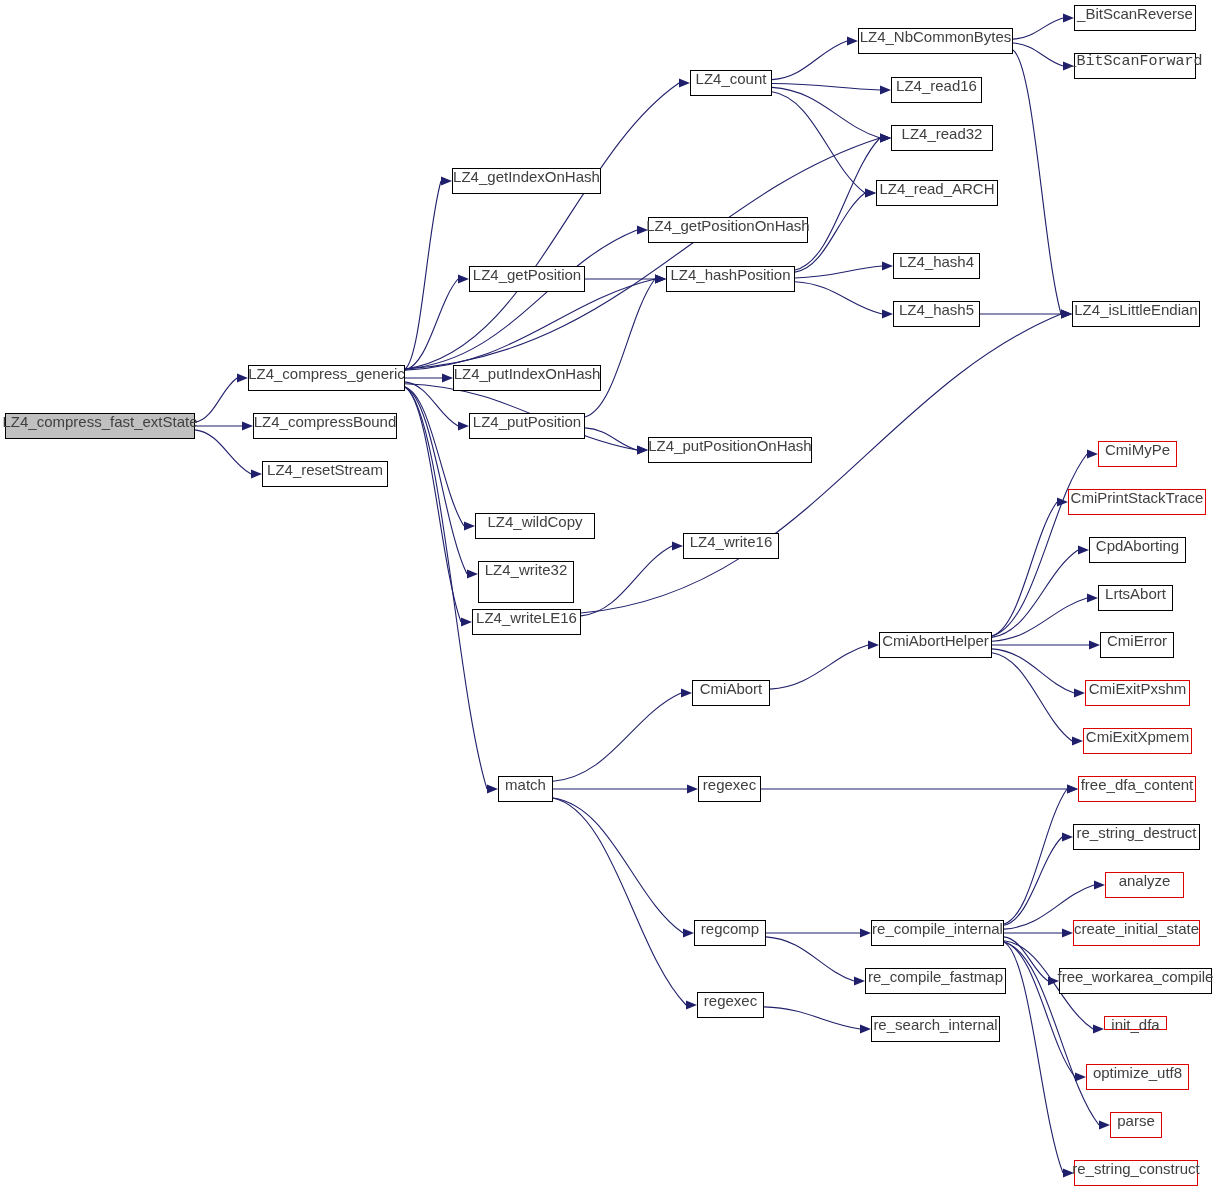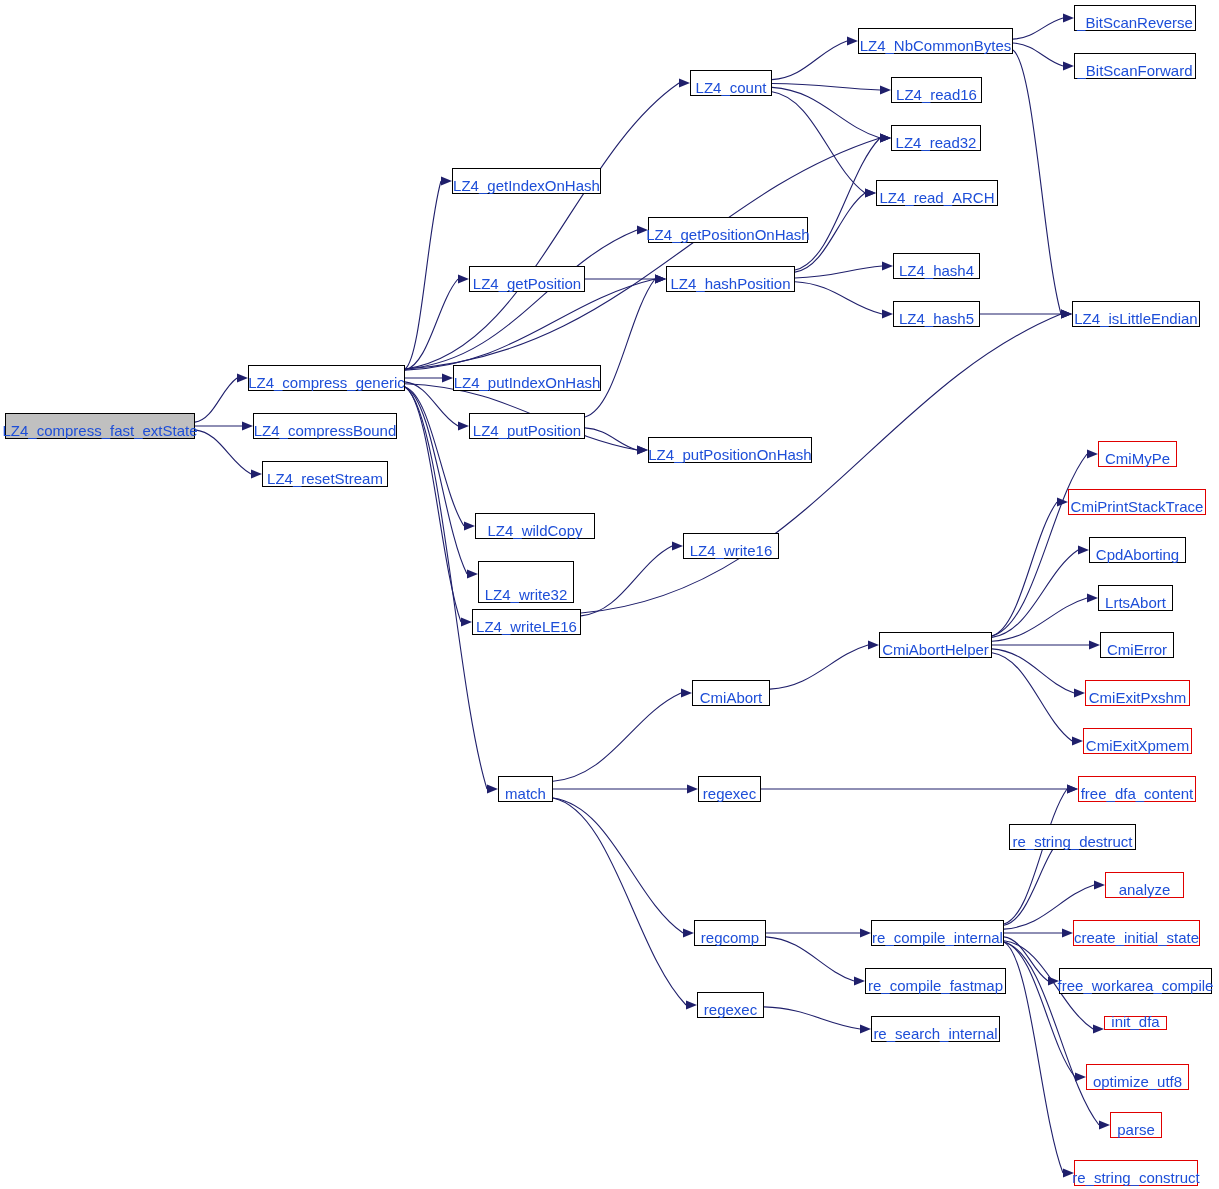--- a/index.html
+++ b/index.html
@@ -38,25 +38,25 @@
     left: 0;
     top: 0;
     width: 1219px;
     height: 1189px;
   }
   .node {
     position: absolute;
     box-sizing: border-box;
     border: 1px solid #000000;
     background: #ffffff;
-    color: #1d4ed8;
+    color: #404040;
     font-size: 15px;
     line-height: 1;
     display: flex;
-    align-items: flex-end;
+    align-items: flex-start;
     justify-content: center;
     white-space: nowrap;
     letter-spacing: 0px;
   }
   .node.red {
     border-color: #e00000;
   }
   .node.highlight {
     background: #c0c0c0;
     border-color: #000000;
@@ -202,27 +202,27 @@
       </div>
       <div class="node" style="left: 690px; top: 70px; width: 82px; height: 26px;">
         <span class="node-label">LZ4_count</span>
       </div>
       <div class="node" style="left: 858px; top: 28px; width: 155px; height: 26px;">
         <span class="node-label">LZ4_NbCommonBytes</span>
       </div>
       <div class="node" style="left: 1074px; top: 5px; width: 122px; height: 26px;">
         <span class="node-label">_BitScanReverse</span>
       </div>
-      <div class="node" style="left: 1074px; top: 53px; width: 122px; height: 26px;">
+      <div class="node" style="left: 1074px; top: 53px; width: 122px; height: 26px; font-family: Liberation Mono, monospace;">
         <span class="node-label">_BitScanForward</span>
       </div>
       <div class="node" style="left: 891px; top: 77px; width: 91px; height: 26px;">
         <span class="node-label">LZ4_read16</span>
       </div>
-      <div class="node" style="left: 891px; top: 125px; width: 90px; height: 26px;">
+      <div class="node" style="left: 891px; top: 125px; width: 102px; height: 26px;">
         <span class="node-label">LZ4_read32</span>
       </div>
       <div class="node" style="left: 876px; top: 180px; width: 122px; height: 26px;">
         <span class="node-label">LZ4_read_ARCH</span>
       </div>
       <div class="node" style="left: 1072px; top: 301px; width: 128px; height: 26px;">
         <span class="node-label">LZ4_isLittleEndian</span>
       </div>
       <div class="node" style="left: 452px; top: 168px; width: 149px; height: 26px;">
         <span class="node-label">LZ4_getIndexOnHash</span>
@@ -292,21 +292,21 @@
       </div>
       <div class="node" style="left: 498px; top: 776px; width: 55px; height: 26px;">
         <span class="node-label">match</span>
       </div>
       <div class="node" style="left: 698px; top: 776px; width: 63px; height: 26px;">
         <span class="node-label">regexec</span>
       </div>
       <div class="node red" style="left: 1078px; top: 776px; width: 118px; height: 26px;">
         <span class="node-label">free_dfa_content</span>
       </div>
-      <div class="node" style="left: 1009px; top: 824px; width: 127px; height: 26px;">
+      <div class="node" style="left: 1073px; top: 824px; width: 127px; height: 26px;">
         <span class="node-label">re_string_destruct</span>
       </div>
       <div class="node red" style="left: 1105px; top: 872px; width: 79px; height: 26px;">
         <span class="node-label">analyze</span>
       </div>
       <div class="node" style="left: 694px; top: 920px; width: 72px; height: 26px;">
         <span class="node-label">regcomp</span>
       </div>
       <div class="node" style="left: 871px; top: 920px; width: 133px; height: 26px;">
         <span class="node-label">re_compile_internal</span>

